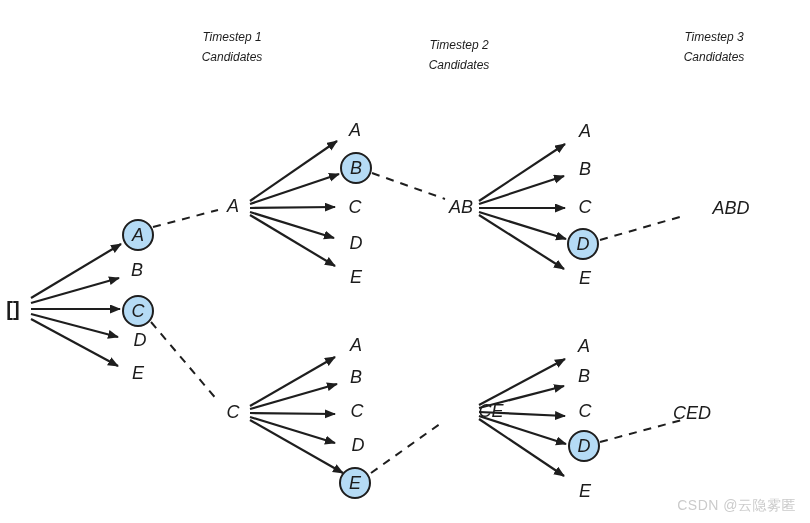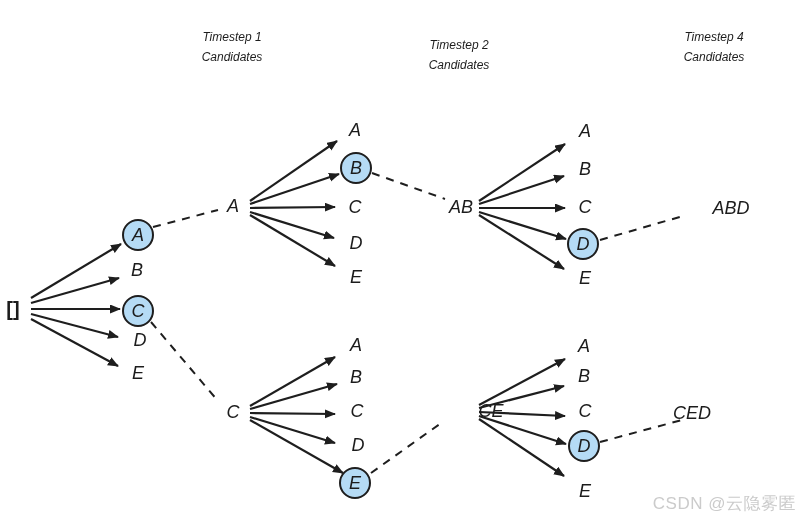--- a/index.html
+++ b/index.html
@@ -21,21 +21,21 @@
   .node.circled {
     width:32px; height:32px; border:2px solid var(--line); border-radius:50%;
     background:var(--node-fill); display:flex; align-items:center; justify-content:center;
   }
   .header {
     position:absolute; transform:translateX(-50%); text-align:center;
     font-size:12px; line-height:20px; color:#1d1d1d; white-space:nowrap;font-style:italic;
   }
   .watermark {
     position:absolute; right:14px; bottom:8px;
-    font-size:17px; color:#cbcbcb; letter-spacing:0.5px;
+    font-size:14px; color:#cbcbcb; letter-spacing:0.5px;
   }
 </style>
 </head>
 <body>
 
 <div class="canvas" style="--line: #1e1e1e; --node-fill: #b5dbf5; --text: #1c1c1c;">
 
   <svg class="edges" xmlns="http://www.w3.org/2000/svg">
     <defs>
       <marker id="ah" markerUnits="userSpaceOnUse" markerWidth="14" markerHeight="12" refX="10" refY="4.5" orient="auto">
@@ -114,19 +114,19 @@
 
   <div class="header" style="left:232px;top:27px;">
     <div>Timestep 1</div>
     <div>Candidates</div>
   </div>
   <div class="header" style="left:459px;top:27px;margin-top:8px;">
     <div>Timestep 2</div>
     <div>Candidates</div>
   </div>
   <div class="header" style="left:714px;top:27px;">
-    <div>Timestep 4</div>
+    <div>Timestep 3</div>
     <div>Candidates</div>
   </div>
 
   <div class="watermark">CSDN @云隐雾匿</div>
 
 </div>
 
 </body></html>

